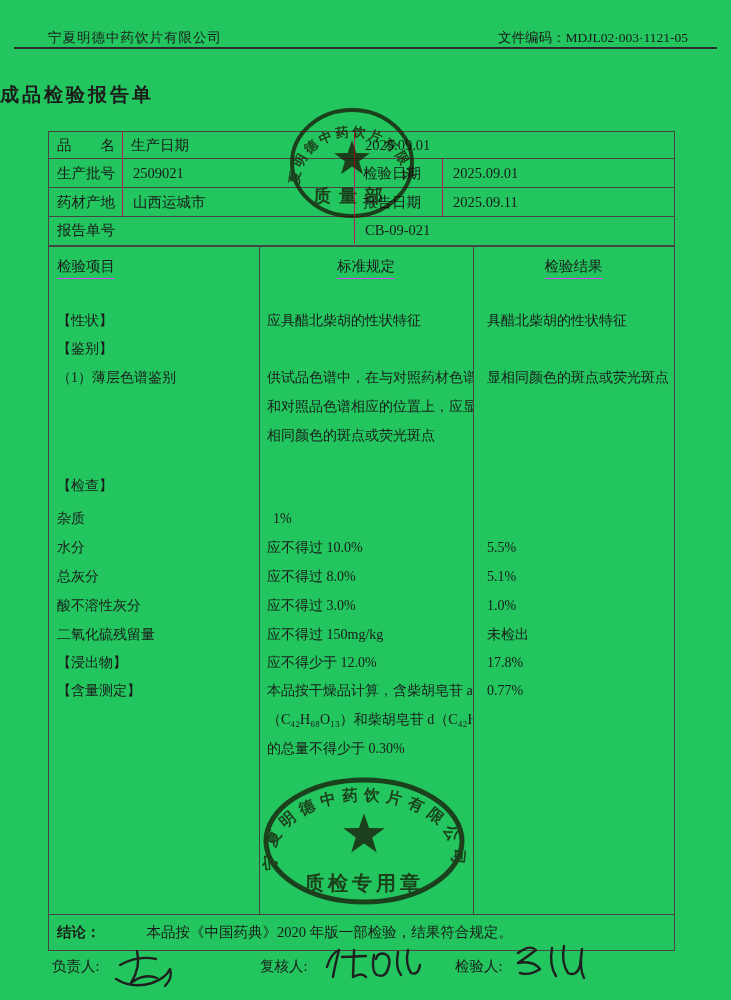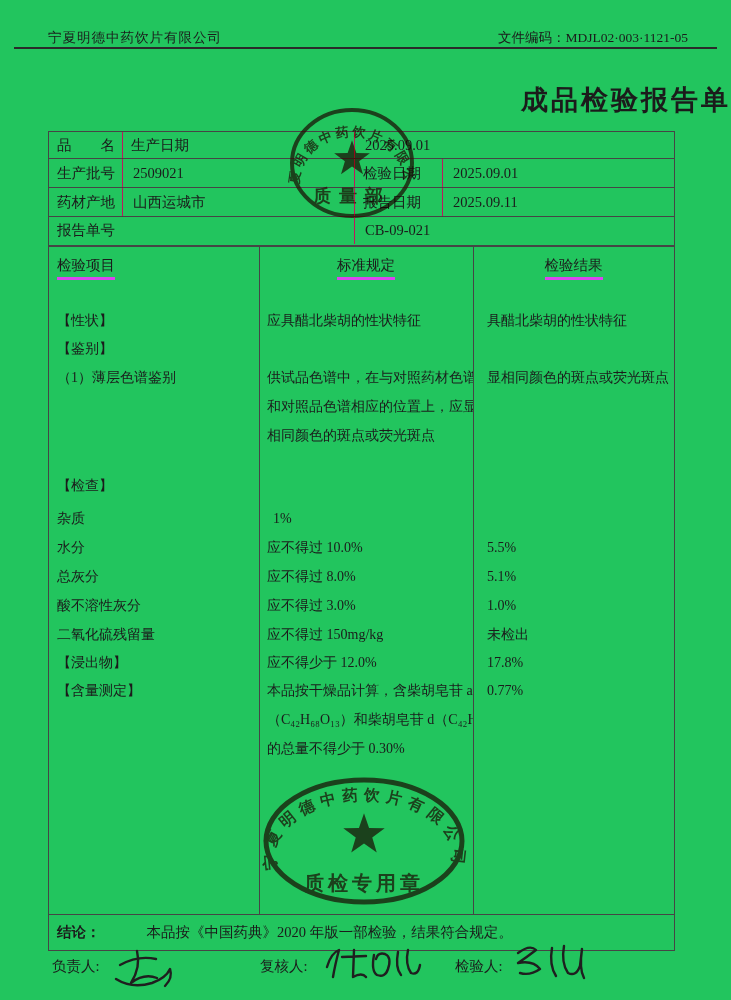--- a/index.html
+++ b/index.html
@@ -5,43 +5,43 @@
   html,body{margin:0;padding:0;background:#ffffff;}
   .page{
     position:relative;width:731px;height:1000px;background:#22c55e;overflow:hidden;
     font-family:"Liberation Serif","DejaVu Serif",serif;color:#1b1b1b;
   }
   
   .hdr-left{position:absolute;left:48px;top:29px;font-size:13.5px;letter-spacing:1px;}
   .hdr-right{position:absolute;right:43px;top:29px;font-size:13.5px;}
   .hdr-rule{position:absolute;left:14px;right:14px;top:47px;height:2px;background:#2a2a2a;}
   
-  .title{position:absolute;left:0;right:0;top:82px;text-align:right;
-         font-size:27px;font-weight:bold;letter-spacing:3px;}
+  .title{position:absolute;left:0;right:0;top:82px;text-align:left;
+         font-size:19px;font-weight:bold;letter-spacing:3px;}
   
   .tbl{position:absolute;left:48px;width:627px;box-sizing:border-box;border:1px solid #454545;}
   .info{top:131px;height:115px;}
   .irow{display:grid;grid-template-columns:74px 232px 88px 232px;box-sizing:border-box;
         border-bottom:1px solid #454545;}
   .irow:last-child{border-bottom:none;}
   .irow.r4{grid-template-columns:306px 320px;}
   .icell{box-sizing:border-box;display:flex;align-items:center;font-size:14.5px;
          padding-left:8px;border-right:1px solid #be185d;white-space:nowrap;overflow:hidden;}
   .icell.val{padding-left:10px;}
   .icell:last-child{border-right:none;}
   .h27{height:27px}.h29{height:29px}.h30{height:29px}.h28{height:27px}
   
   .items{top:246px;height:668px;border-bottom:none;}
   .vline{position:absolute;top:0;bottom:0;width:1px;background:#454545;}
   .v1{left:210px}.v2{left:424px}
   .items-head{position:absolute;top:0;left:0;right:0;height:37px;display:grid;
               grid-template-columns:210px 214px 201px;font-size:14.5px;}
   .hcell{display:flex;align-items:center;justify-content:center;padding-top:4px;}
   .hcell.first{justify-content:flex-start;padding-left:8px;}
-  .hcell span{border-bottom:3px solid #d946ef;padding-bottom:2px;}
+  .hcell span{border-bottom:1px solid #d946ef;padding-bottom:2px;}
   .line-row{position:absolute;left:0;right:0;height:20px;display:grid;
             grid-template-columns:210px 214px 201px;font-size:14px;line-height:20px;}
   .lcell{padding-left:8px;white-space:nowrap;overflow:hidden;}
   .lcell.res{padding-left:14px;}
   
   .concl{top:914px;height:37px;display:flex;align-items:center;font-size:14.5px;
          padding-left:8px;gap:44px;}
   .concl b{font-weight:bold;margin-right:2px;}
   .sigs{position:absolute;left:48px;right:48px;top:951px;height:49px;font-size:14.5px;}
   .sig-label{position:absolute;top:6px;white-space:nowrap;}

